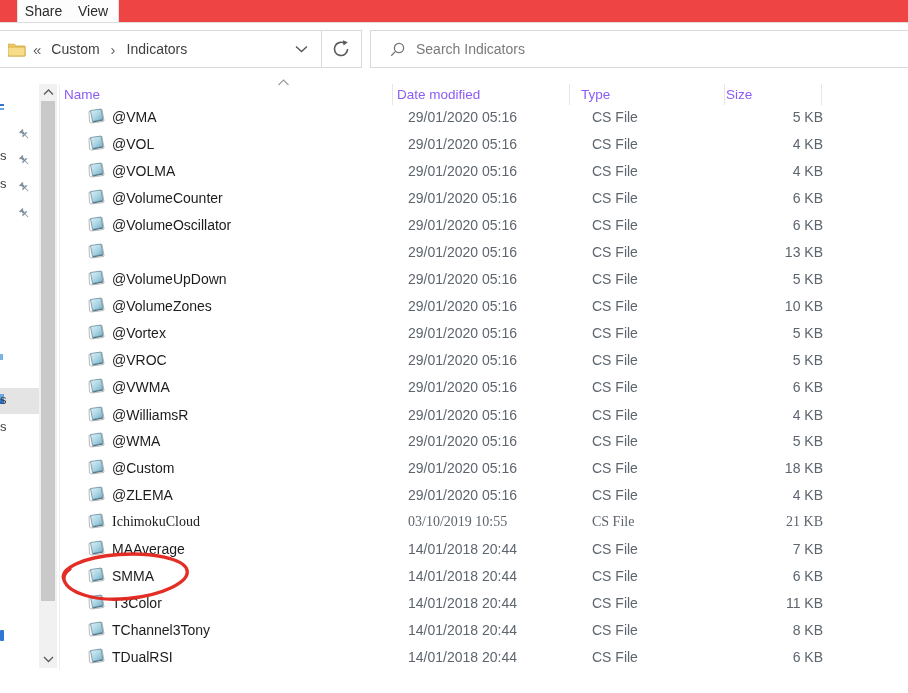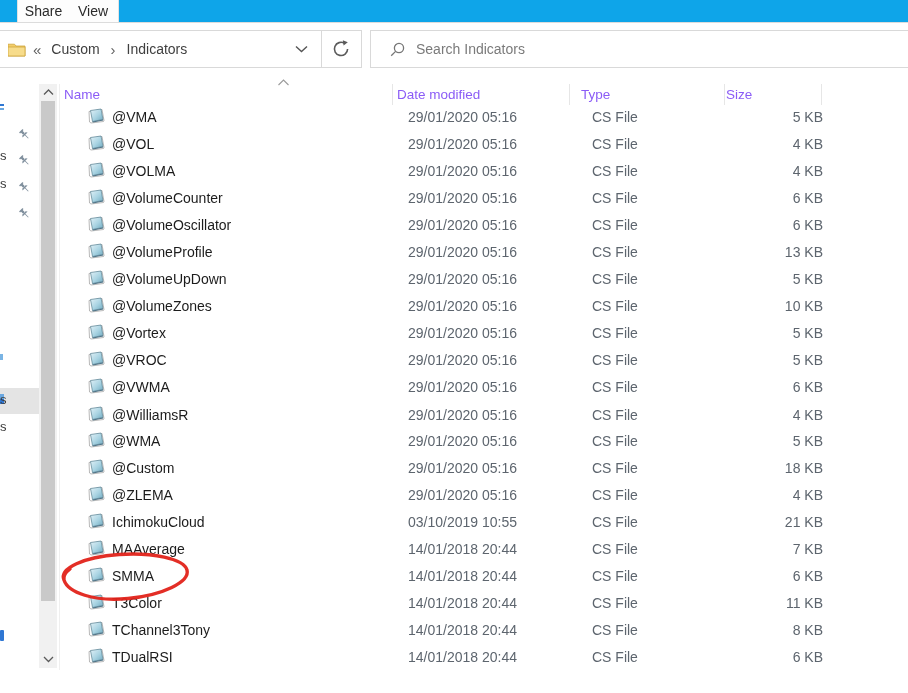--- a/index.html
+++ b/index.html
@@ -1,20 +1,20 @@
 <!DOCTYPE html>
 <html><head>
 <meta charset="utf-8">
 <style>
   html,body{margin:0;padding:0;background:#fff;}
   .screen{position:relative;width:908px;height:693px;background:#fff;overflow:hidden;
           font-family:"Liberation Sans","DejaVu Sans",sans-serif;-webkit-font-smoothing:antialiased;}
 
   
-  .tabbar{position:absolute;left:0;top:0;width:908px;height:22px;background:#0ea5e9;border-bottom:1px solid #dcdcdc;}
+  .tabbar{position:absolute;left:0;top:0;width:908px;height:22px;background:#ef4444;border-bottom:1px solid #dcdcdc;}
   .tab{position:absolute;top:0;height:22px;display:flex;align-items:center;justify-content:center;
        background:#fdfdfd;border-left:1px solid #e2e2e2;border-right:1px solid #e2e2e2;
        font-size:14px;color:#2b2b2b;cursor:default;}
   .tab.share{left:17px;width:51px;}
   .tab.view{left:68px;width:50px;border-left:none;}
 
   
   .addressbar{position:absolute;left:-2px;top:30px;width:362px;height:36px;border:1px solid #d9d9d9;
               background:#fff;display:flex;align-items:center;}
   .crumbs{position:absolute;left:6px;top:0;height:36px;display:flex;align-items:center;gap:0;}
@@ -294,21 +294,20 @@
               <linearGradient id="gi" x1="0" y1="0" x2="1" y2="1">
     <stop offset="0" stop-color="#e3f2f8"></stop>
                 <stop offset="0.55" stop-color="#a8d3e2"></stop>
                 <stop offset="1" stop-color="#6fa9bf"></stop>
   </linearGradient>
             </defs>
   <path d="M14 1.5 L16 12.5 L15.5 13.5 L3 15 L1.5 14 L1 3.5 Z" fill="#fdfdfd" stroke="#9b9b9b" stroke-width="0.7"></path>
   <path d="M2.5 2.5 L13 1 L15 11.5 L4.5 13.5 Z" fill="url(#gi)" stroke="#567f91" stroke-width="0.7"></path>
   <path d="M4.5 13.5 L15 11.5 L15.3 12.6 L4.8 14.6 Z" fill="#4f7488"></path>
 </svg></span>
-        <span class="fname">@VolumeProfile</span>
         <span class="fdate">29/01/2020 05:16</span>
         <span class="ftype">CS File</span>
         <span class="fsize">13 KB</span>
       </div>
       <div class="frow" style="top: 162px;">
         <span class="ficon"><svg width="18" height="16" viewBox="0 0 18 16">
   <defs>
               <linearGradient id="gi" x1="0" y1="0" x2="1" y2="1">
     <stop offset="0" stop-color="#e3f2f8"></stop>
                 <stop offset="0.55" stop-color="#a8d3e2"></stop>
@@ -461,21 +460,21 @@
             </defs>
   <path d="M14 1.5 L16 12.5 L15.5 13.5 L3 15 L1.5 14 L1 3.5 Z" fill="#fdfdfd" stroke="#9b9b9b" stroke-width="0.7"></path>
   <path d="M2.5 2.5 L13 1 L15 11.5 L4.5 13.5 Z" fill="url(#gi)" stroke="#567f91" stroke-width="0.7"></path>
   <path d="M4.5 13.5 L15 11.5 L15.3 12.6 L4.8 14.6 Z" fill="#4f7488"></path>
 </svg></span>
         <span class="fname">@ZLEMA</span>
         <span class="fdate">29/01/2020 05:16</span>
         <span class="ftype">CS File</span>
         <span class="fsize">4 KB</span>
       </div>
-      <div class="frow" style="top: 405px;">
+      <div class="frow" style="top: 405px; font-family: Liberation Serif, serif;">
         <span class="ficon"><svg width="18" height="16" viewBox="0 0 18 16">
   <defs>
               <linearGradient id="gi" x1="0" y1="0" x2="1" y2="1">
     <stop offset="0" stop-color="#e3f2f8"></stop>
                 <stop offset="0.55" stop-color="#a8d3e2"></stop>
                 <stop offset="1" stop-color="#6fa9bf"></stop>
   </linearGradient>
             </defs>
   <path d="M14 1.5 L16 12.5 L15.5 13.5 L3 15 L1.5 14 L1 3.5 Z" fill="#fdfdfd" stroke="#9b9b9b" stroke-width="0.7"></path>
   <path d="M2.5 2.5 L13 1 L15 11.5 L4.5 13.5 Z" fill="url(#gi)" stroke="#567f91" stroke-width="0.7"></path>

